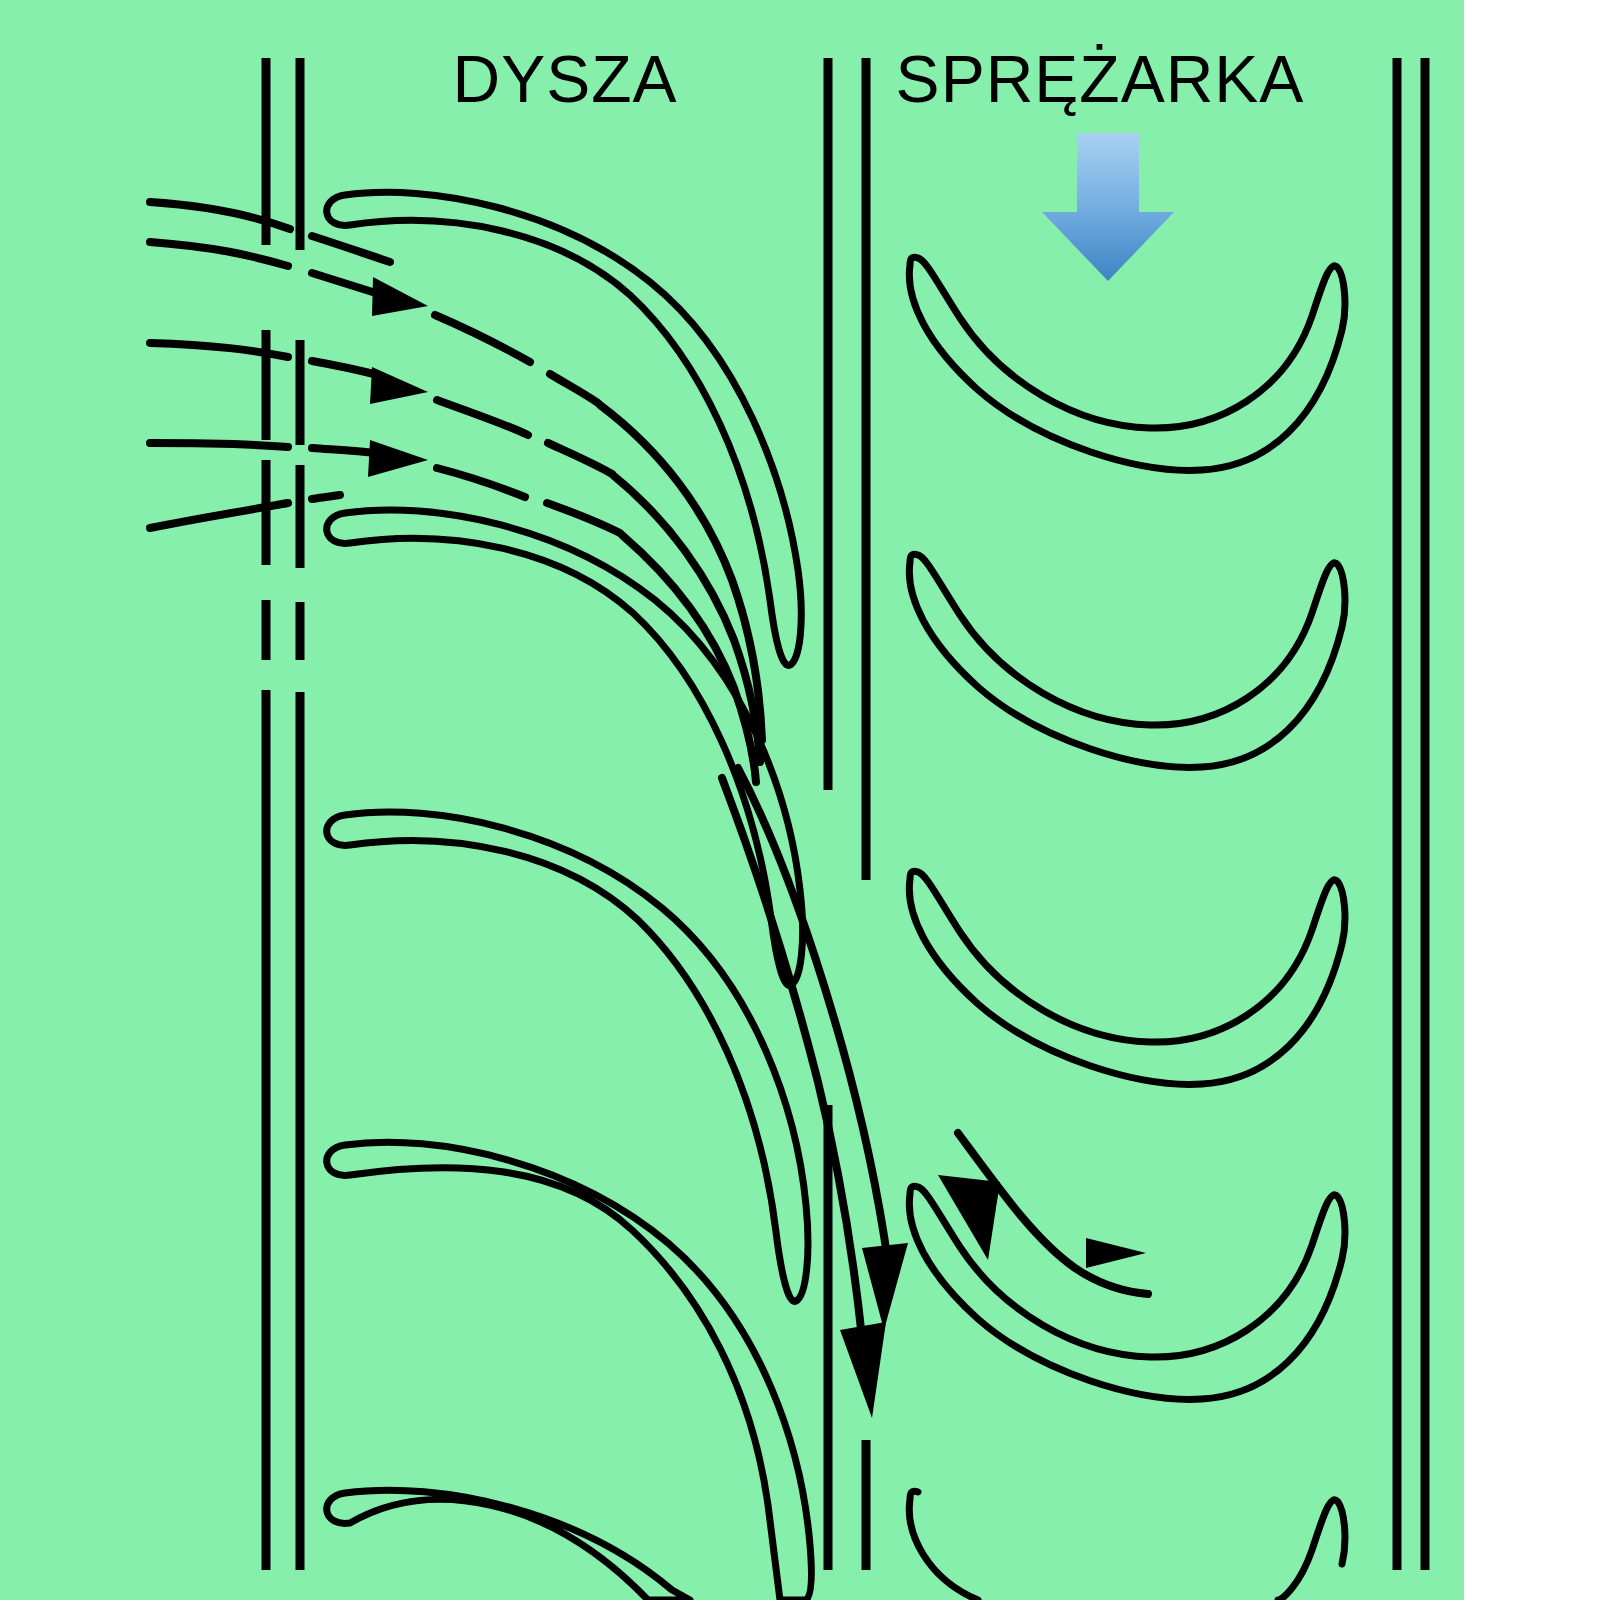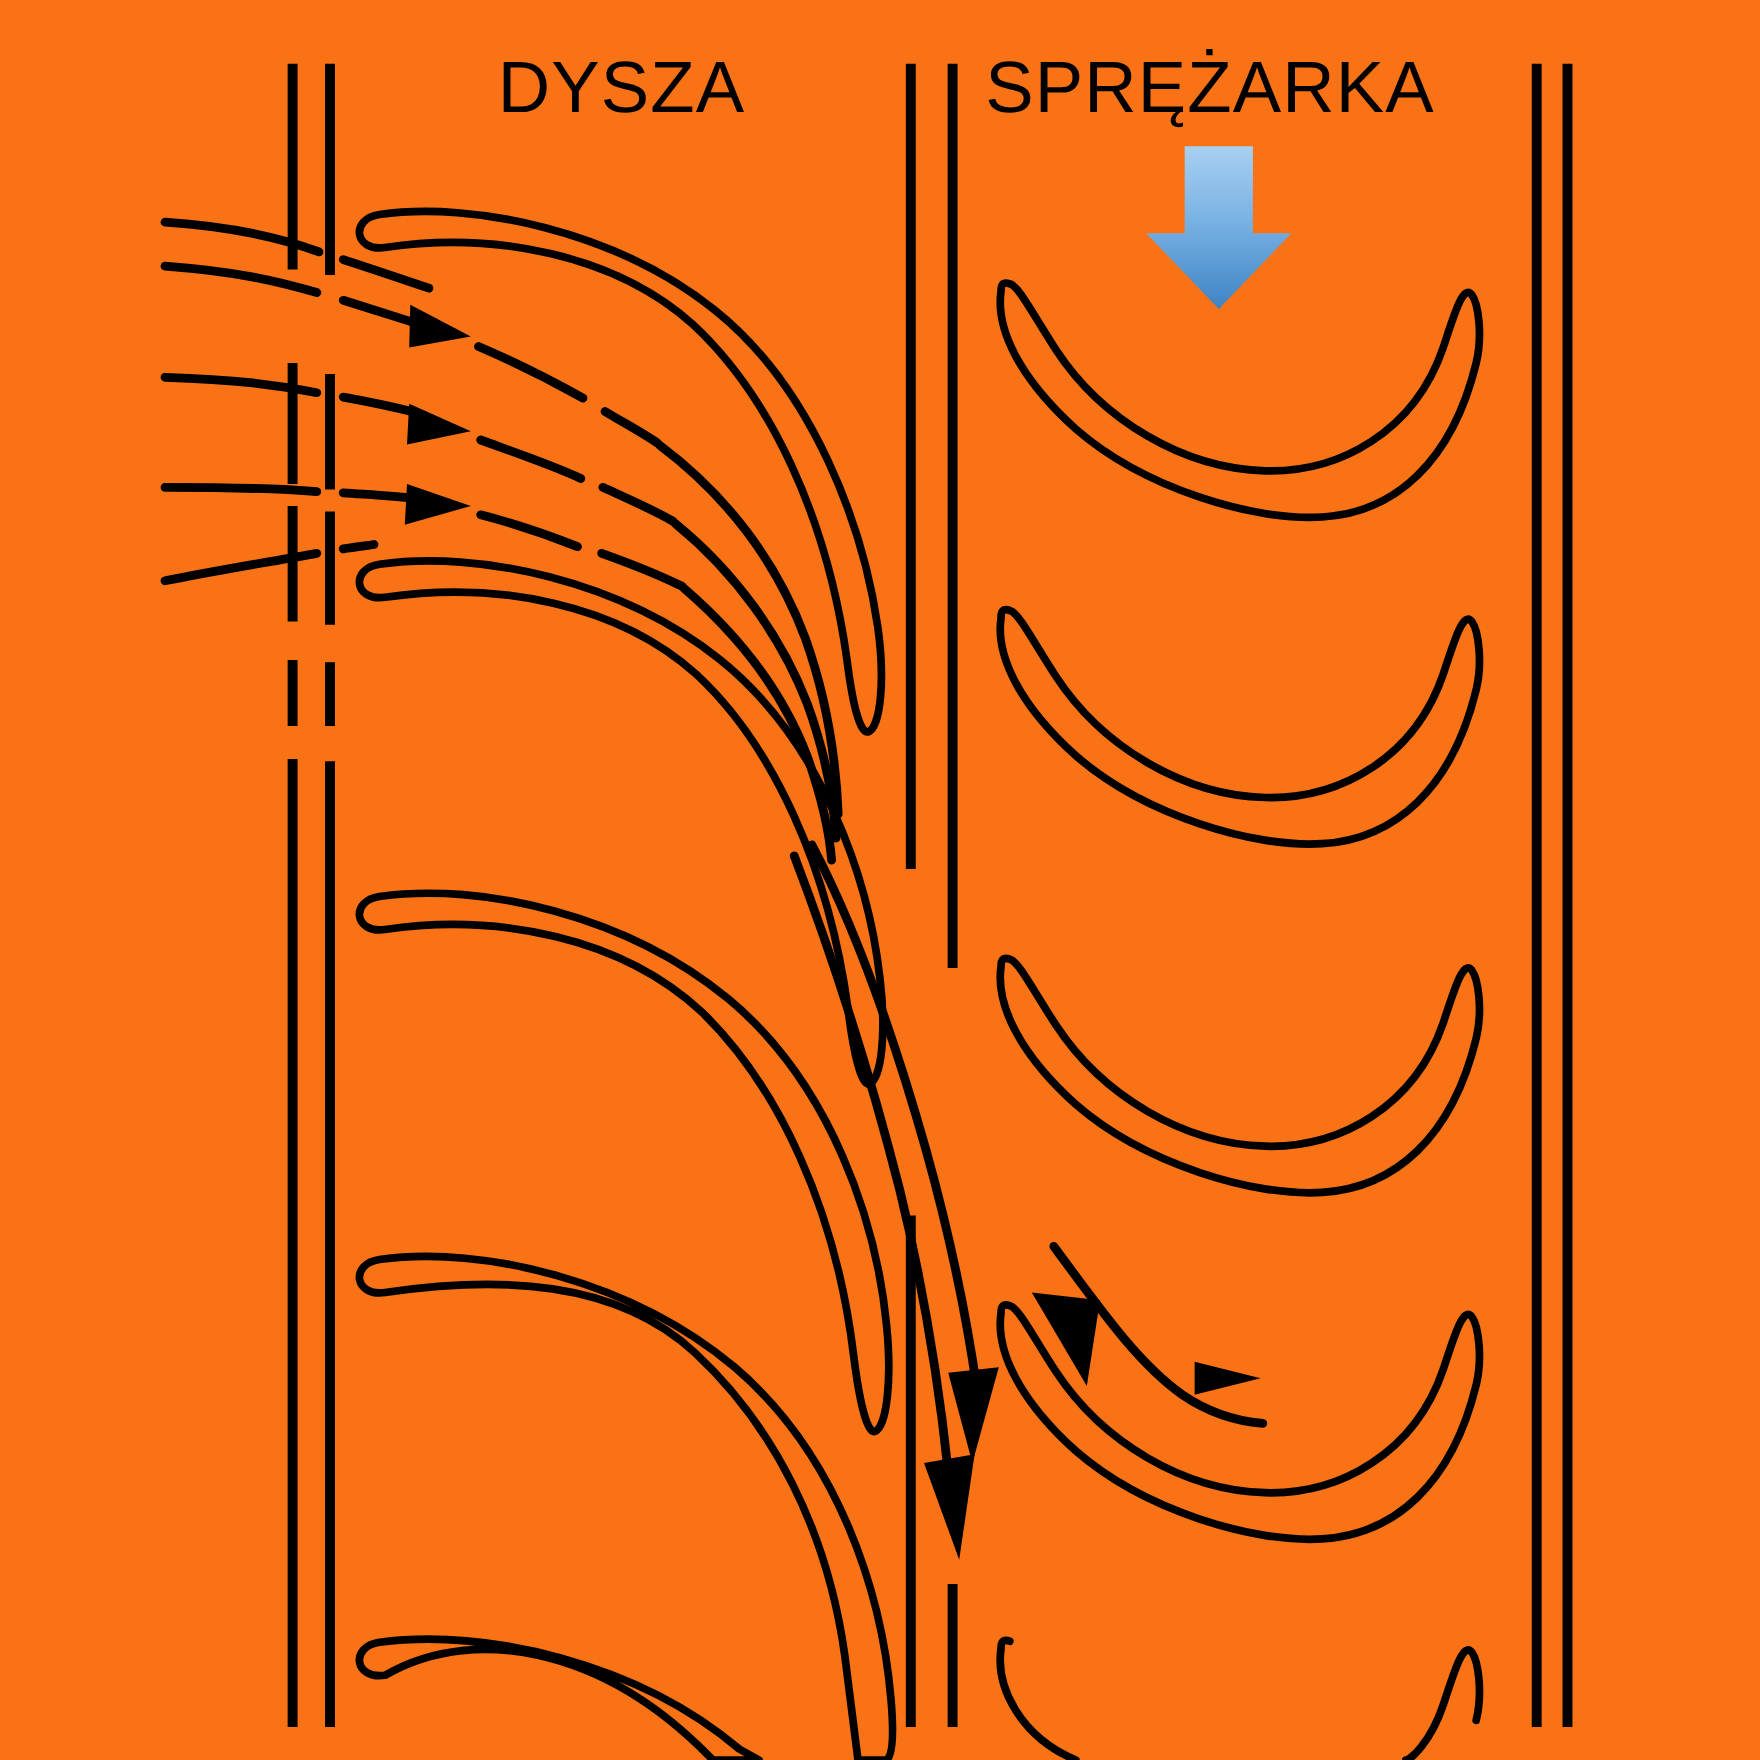--- a/index.html
+++ b/index.html
@@ -9,23 +9,23 @@
     background: #ffffff;
   }
   body {
     width: 1600px;
     height: 1600px;
     font-family: "Liberation Sans", sans-serif;
     overflow: hidden;
   }
   #diagram-root {
     position: relative;
-    width: 1600px;
+    width: 1464px;
     height: 1600px;
-    background: #f97316;
+    background: #86efac;
   }
   svg#cascade-svg {
     position: absolute;
     left: 0;
     top: 0;
     width: 1600px;
     height: 1600px;
     display: block;
   }
   .label-text {

